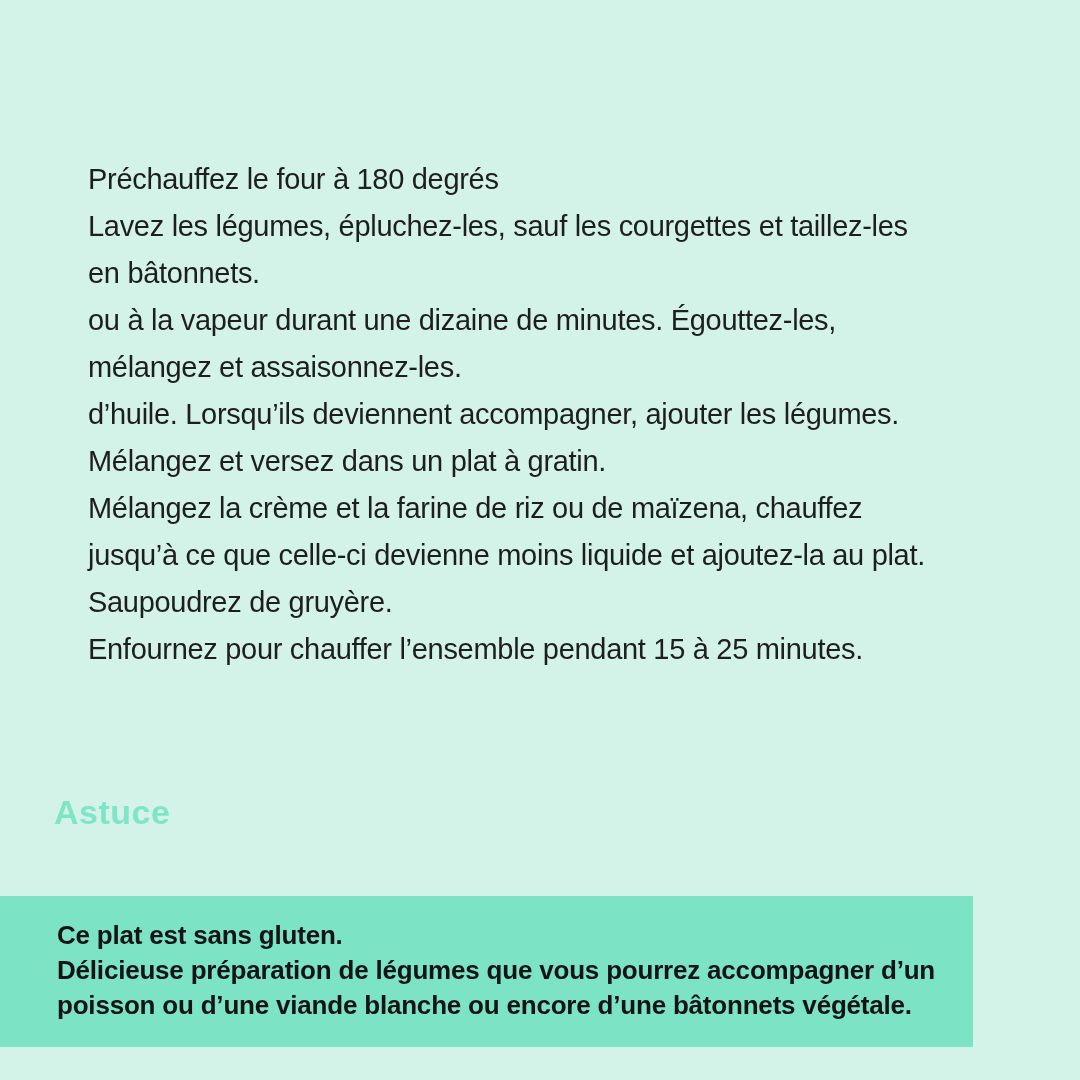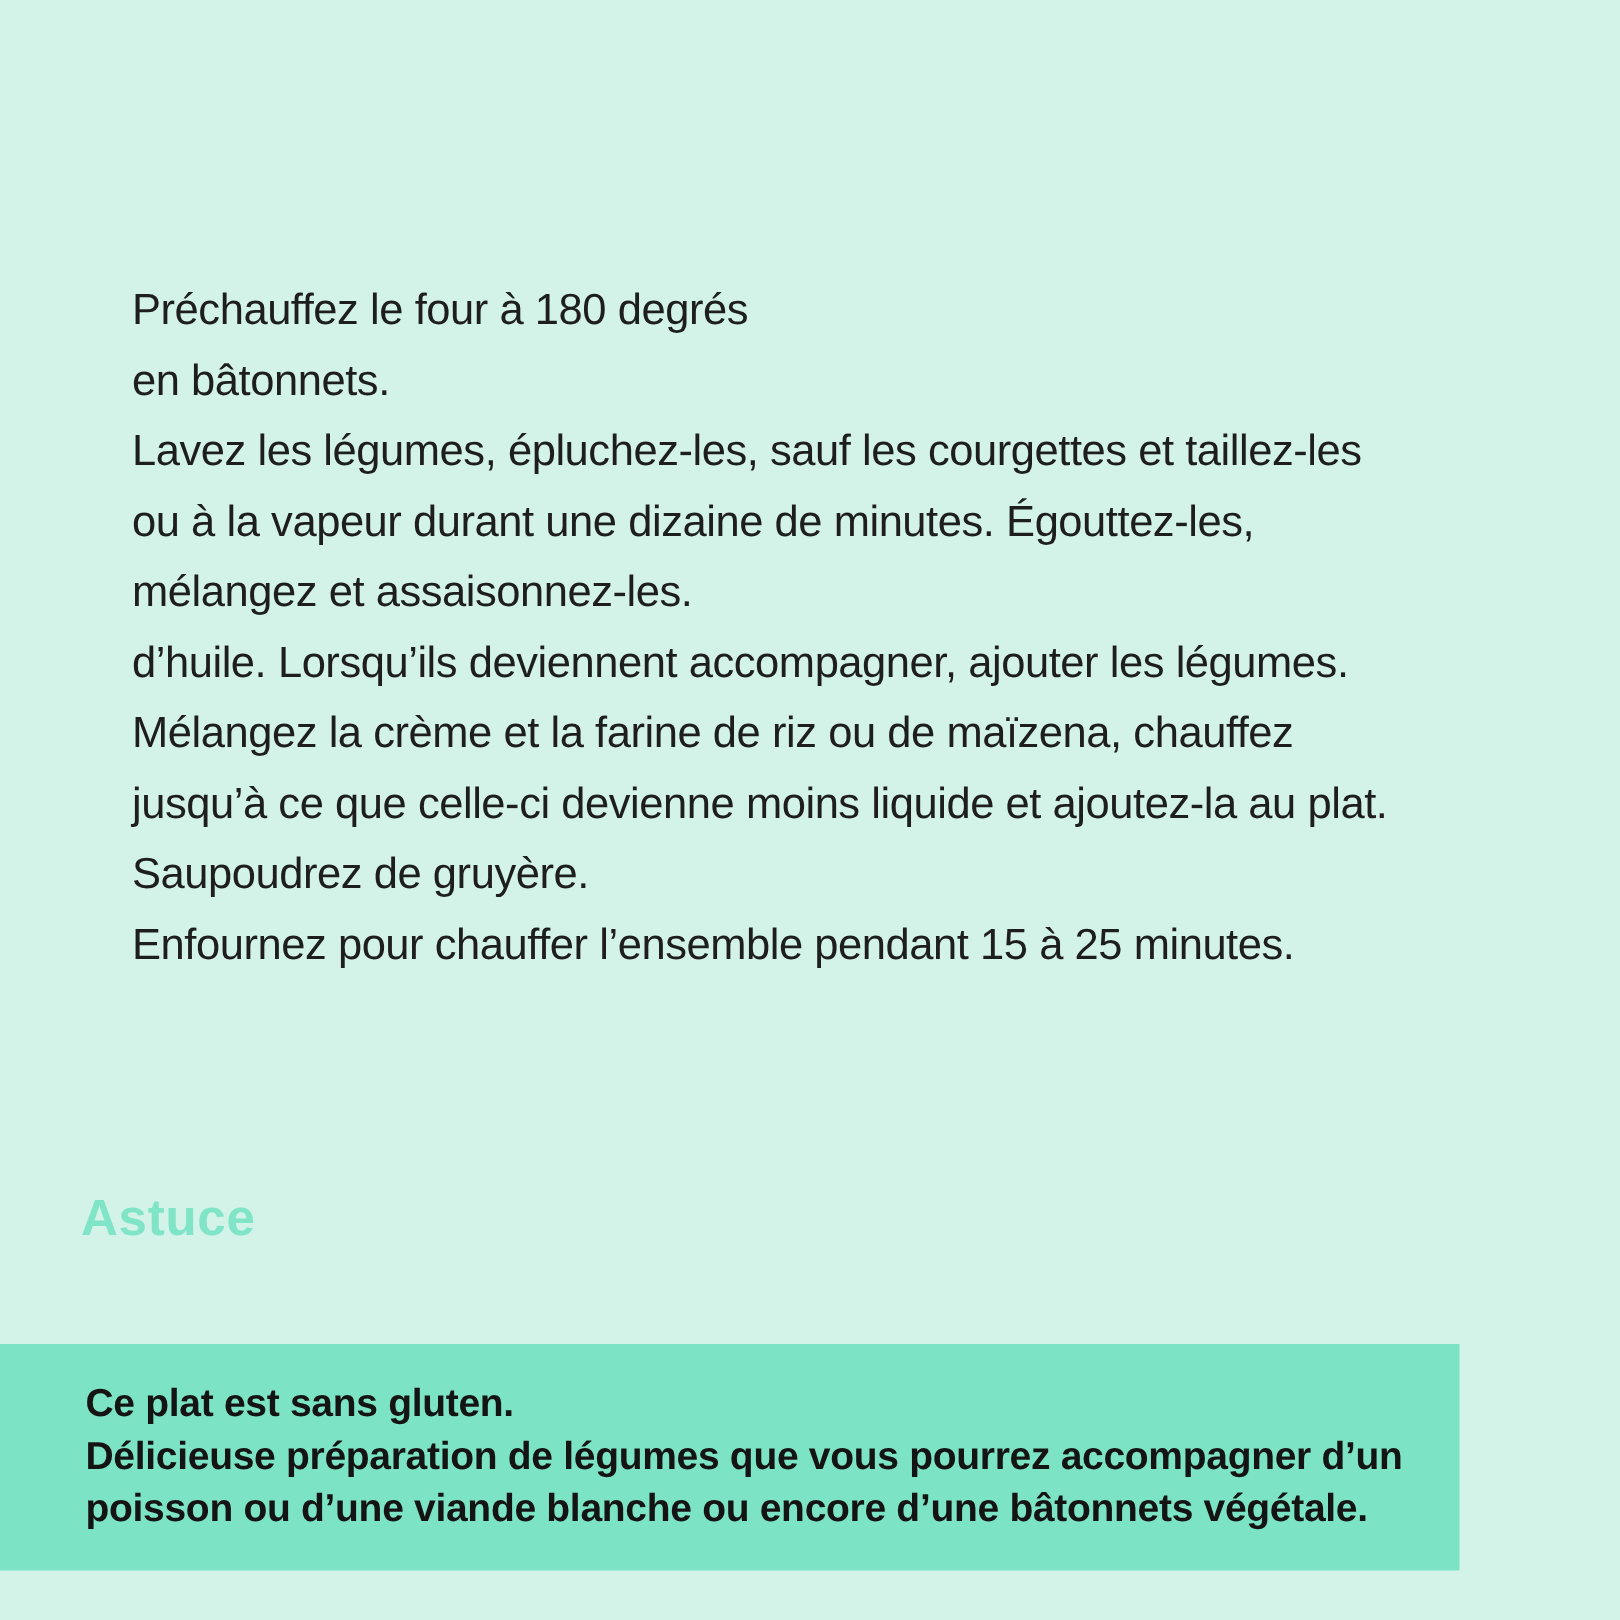--- a/index.html
+++ b/index.html
@@ -20,21 +20,20 @@
     font-family: "Liberation Sans", sans-serif;
   }
   .instructions {
     position: absolute;
     left: 88px;
     top: 156px;
     color: var(--body-text);
     font-size: 29px;
     line-height: 47px;
     letter-spacing: -0.3px;
-    margin-top: 28px;
   }
   .instruction-line { white-space: nowrap; }
   .astuce-heading {
     position: absolute;
     left: 54px;
     top: 792px;
     font-size: 34px;
     line-height: 40px;
     font-weight: bold;
     letter-spacing: 0.5px;
@@ -58,25 +57,26 @@
     white-space: nowrap;
   }
 </style>
 </head>
 <body>
 
 <div class="canvas">
 
   <div class="instructions">
     <div class="instruction-line">Préchauffez le four à 180 degrés</div>
+    <div class="instruction-line">Lavez les légumes, épluchez-les, sauf les courgettes et taillez-les</div>
     <div class="instruction-line">en bâtonnets.</div>
-    <div class="instruction-line">Lavez les légumes, épluchez-les, sauf les courgettes et taillez-les</div>
     <div class="instruction-line">ou à la vapeur durant une dizaine de minutes. Égouttez-les,</div>
     <div class="instruction-line">mélangez et assaisonnez-les.</div>
     <div class="instruction-line">d’huile. Lorsqu’ils deviennent accompagner, ajouter les légumes.</div>
+    <div class="instruction-line">Mélangez et versez dans un plat à gratin.</div>
     <div class="instruction-line">Mélangez la crème et la farine de riz ou de maïzena, chauffez</div>
     <div class="instruction-line">jusqu’à ce que celle-ci devienne moins liquide et ajoutez-la au plat.</div>
     <div class="instruction-line">Saupoudrez de gruyère.</div>
     <div class="instruction-line">Enfournez pour chauffer l’ensemble pendant 15 à 25 minutes.</div>
   </div>
 
   <div class="astuce-heading">Astuce</div>
 
   <div class="tip-box">
     <div class="tip-line">Ce plat est sans gluten.</div>

